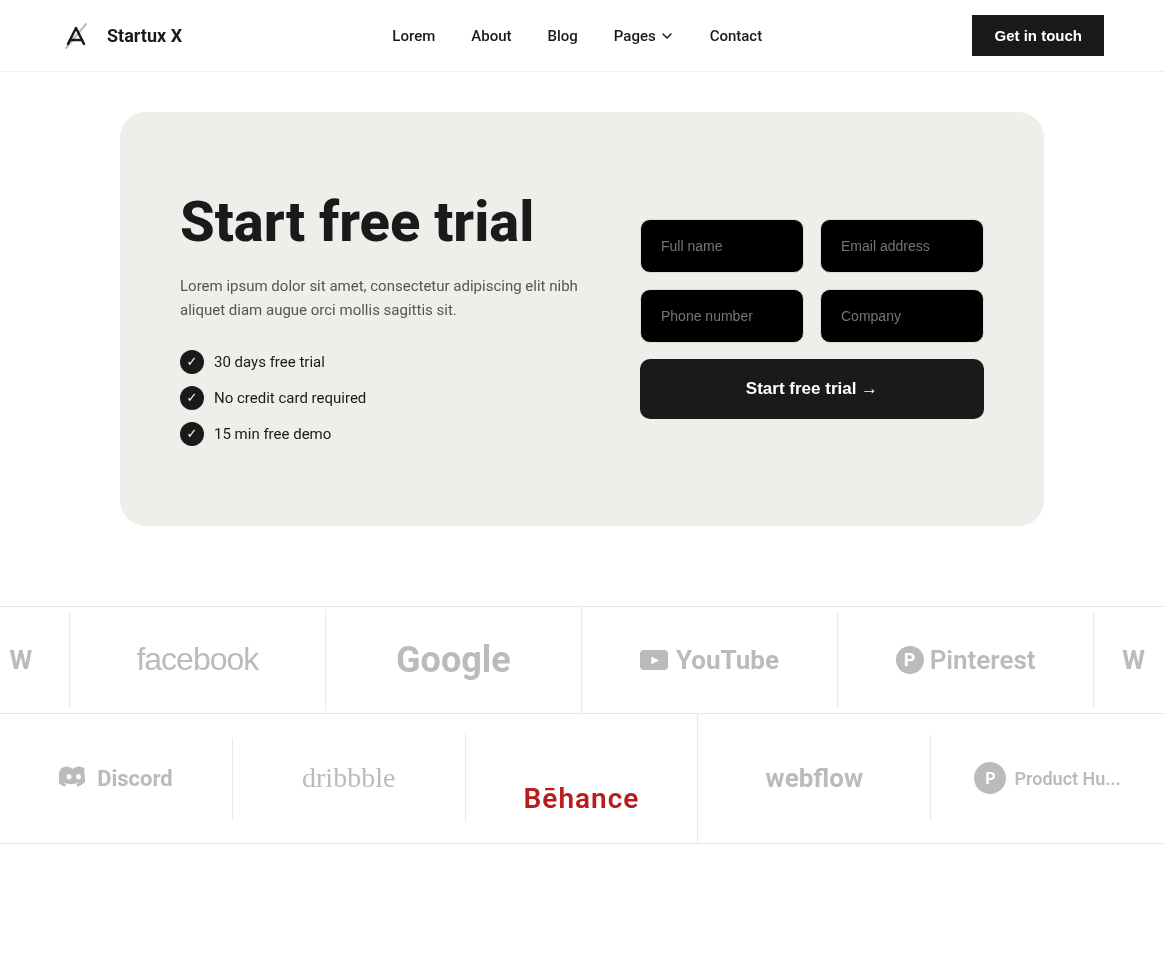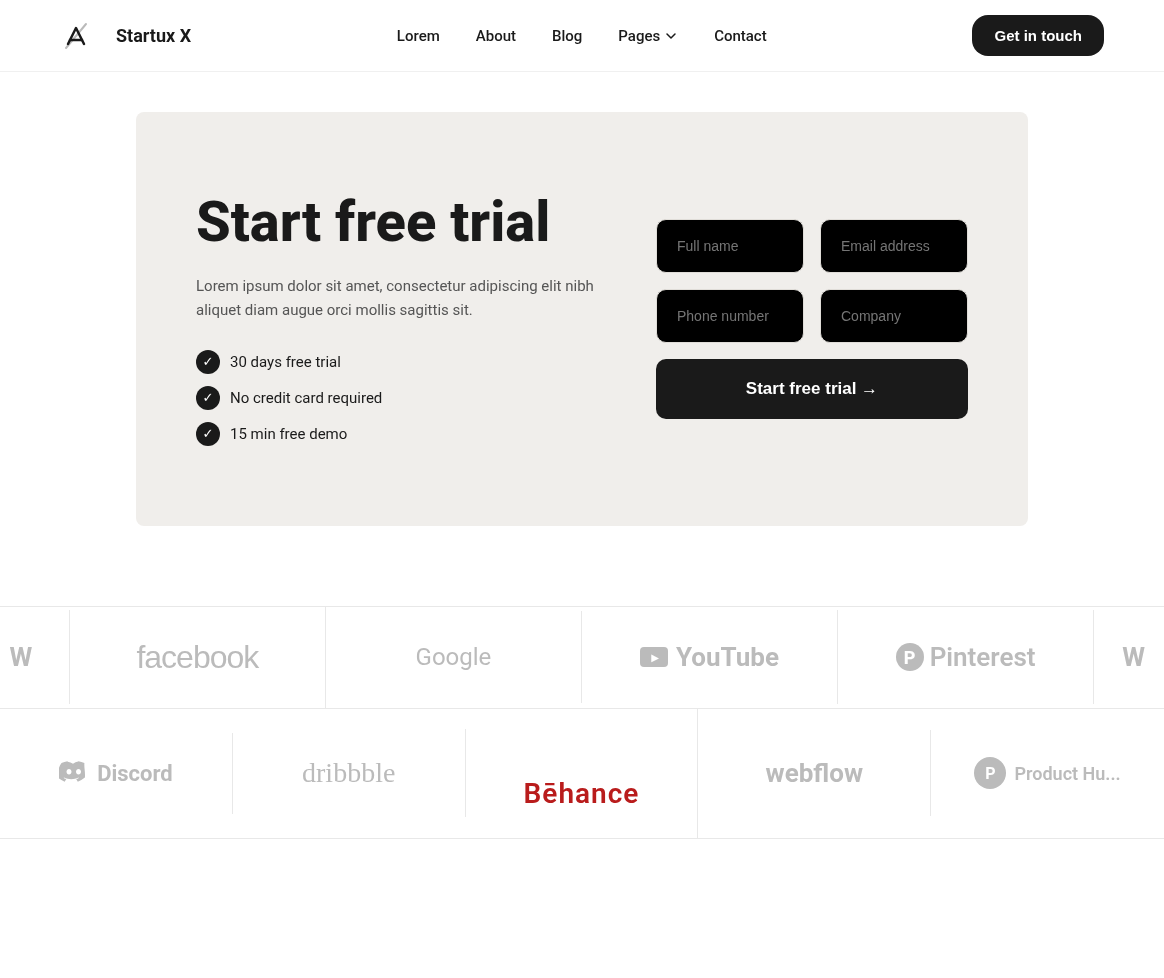--- a/index.html
+++ b/index.html
@@ -5,45 +5,45 @@
     * { margin: 0; padding: 0; box-sizing: border-box; }
     body { font-family: -apple-system, BlinkMacSystemFont, 'Segoe UI', Roboto, sans-serif; background: #fff; color: #1a1a1a; overflow-x: hidden; }
 
     
     nav {
       display: flex; align-items: center; justify-content: space-between;
       padding: 0 60px; height: 72px; background: #fff;
       border-bottom: 1px solid #f0f0f0;
     }
     .nav-logo {
-      display: flex; align-items: center; gap: 24px; font-weight: 700; font-size: 18px; text-decoration: none; color: #1a1a1a;
+      display: flex; align-items: center; gap: 15px; font-weight: 700; font-size: 18px; text-decoration: none; color: #1a1a1a;
     }
     .logo-icon {
       width: 32px; height: 32px;
     }
     .nav-links {
       display: flex; align-items: center; gap: 36px; list-style: none;
     }
     .nav-links a {
       text-decoration: none; color: #1a1a1a; font-size: 15px; font-weight: 500;
     }
     .nav-pages {
       display: flex; align-items: center; gap: 4px; cursor: pointer; font-size: 15px; font-weight: 500;
     }
     .chevron-down {
       width: 14px; height: 14px; display: inline-block;
     }
     .btn-cta {
-      background: #1a1a1a; color: #fff; border: none; border-radius: 16px;
+      background: #1a1a1a; color: #fff; border: none; border-radius: 0;
       padding: 12px 22px; font-size: 15px; font-weight: 600; cursor: pointer;
     }
 
     
     .hero-section {
-      background: #f0eeeb; margin: 0 76px; border-radius: 8px;
+      background: #f0eeeb; margin: 0 60px; border-radius: 26px;
       padding: 80px 60px; display: flex; align-items: center; gap: 60px;
     }
     .hero-left { flex: 0 0 400px; max-width: 400px; }
     .hero-title {
       font-size: 56px; font-weight: 800; line-height: 1.1; margin-bottom: 20px; color: #1a1a1a;
     }
     .hero-desc {
       font-size: 15px; color: #555; line-height: 1.6; margin-bottom: 28px;
     }
     .feature-list { list-style: none; display: flex; flex-direction: column; gap: 12px; }
@@ -200,21 +200,21 @@
 
       <div class="logo-cell partial-left">
         <span class="edge-logo-left" style="color:#bbb; font-size:26px; font-weight:700; white-space:nowrap;">W</span>
       </div>
 
       <div class="logo-cell" style="flex: 0 0 22%;">
         <span class="logo-facebook" style="color:#bbb; font-family: 'Helvetica Neue', Arial, sans-serif; font-weight:300; font-size:32px;">facebook</span>
       </div>
 
       <div class="logo-cell" style="flex: 0 0 22%;">
-        <span style="color:#bbb; font-size:24px; font-weight:400; font-family: 'Product Sans', 'Roboto', sans-serif;">Google</span>
+        <span style="color:#bbb; font-size:36px; font-weight:700; font-family: 'Product Sans', 'Roboto', sans-serif;">Google</span>
       </div>
 
       <div class="logo-cell" style="flex: 0 0 22%;">
         <span style="display:flex; align-items:center; gap:8px;">
           <span class="yt-play" style="background:#bbb;"></span>
           <span style="color:#bbb; font-size:26px; font-weight:700;">YouTube</span>
         </span>
       </div>
 
       <div class="logo-cell" style="flex: 0 0 22%;">

